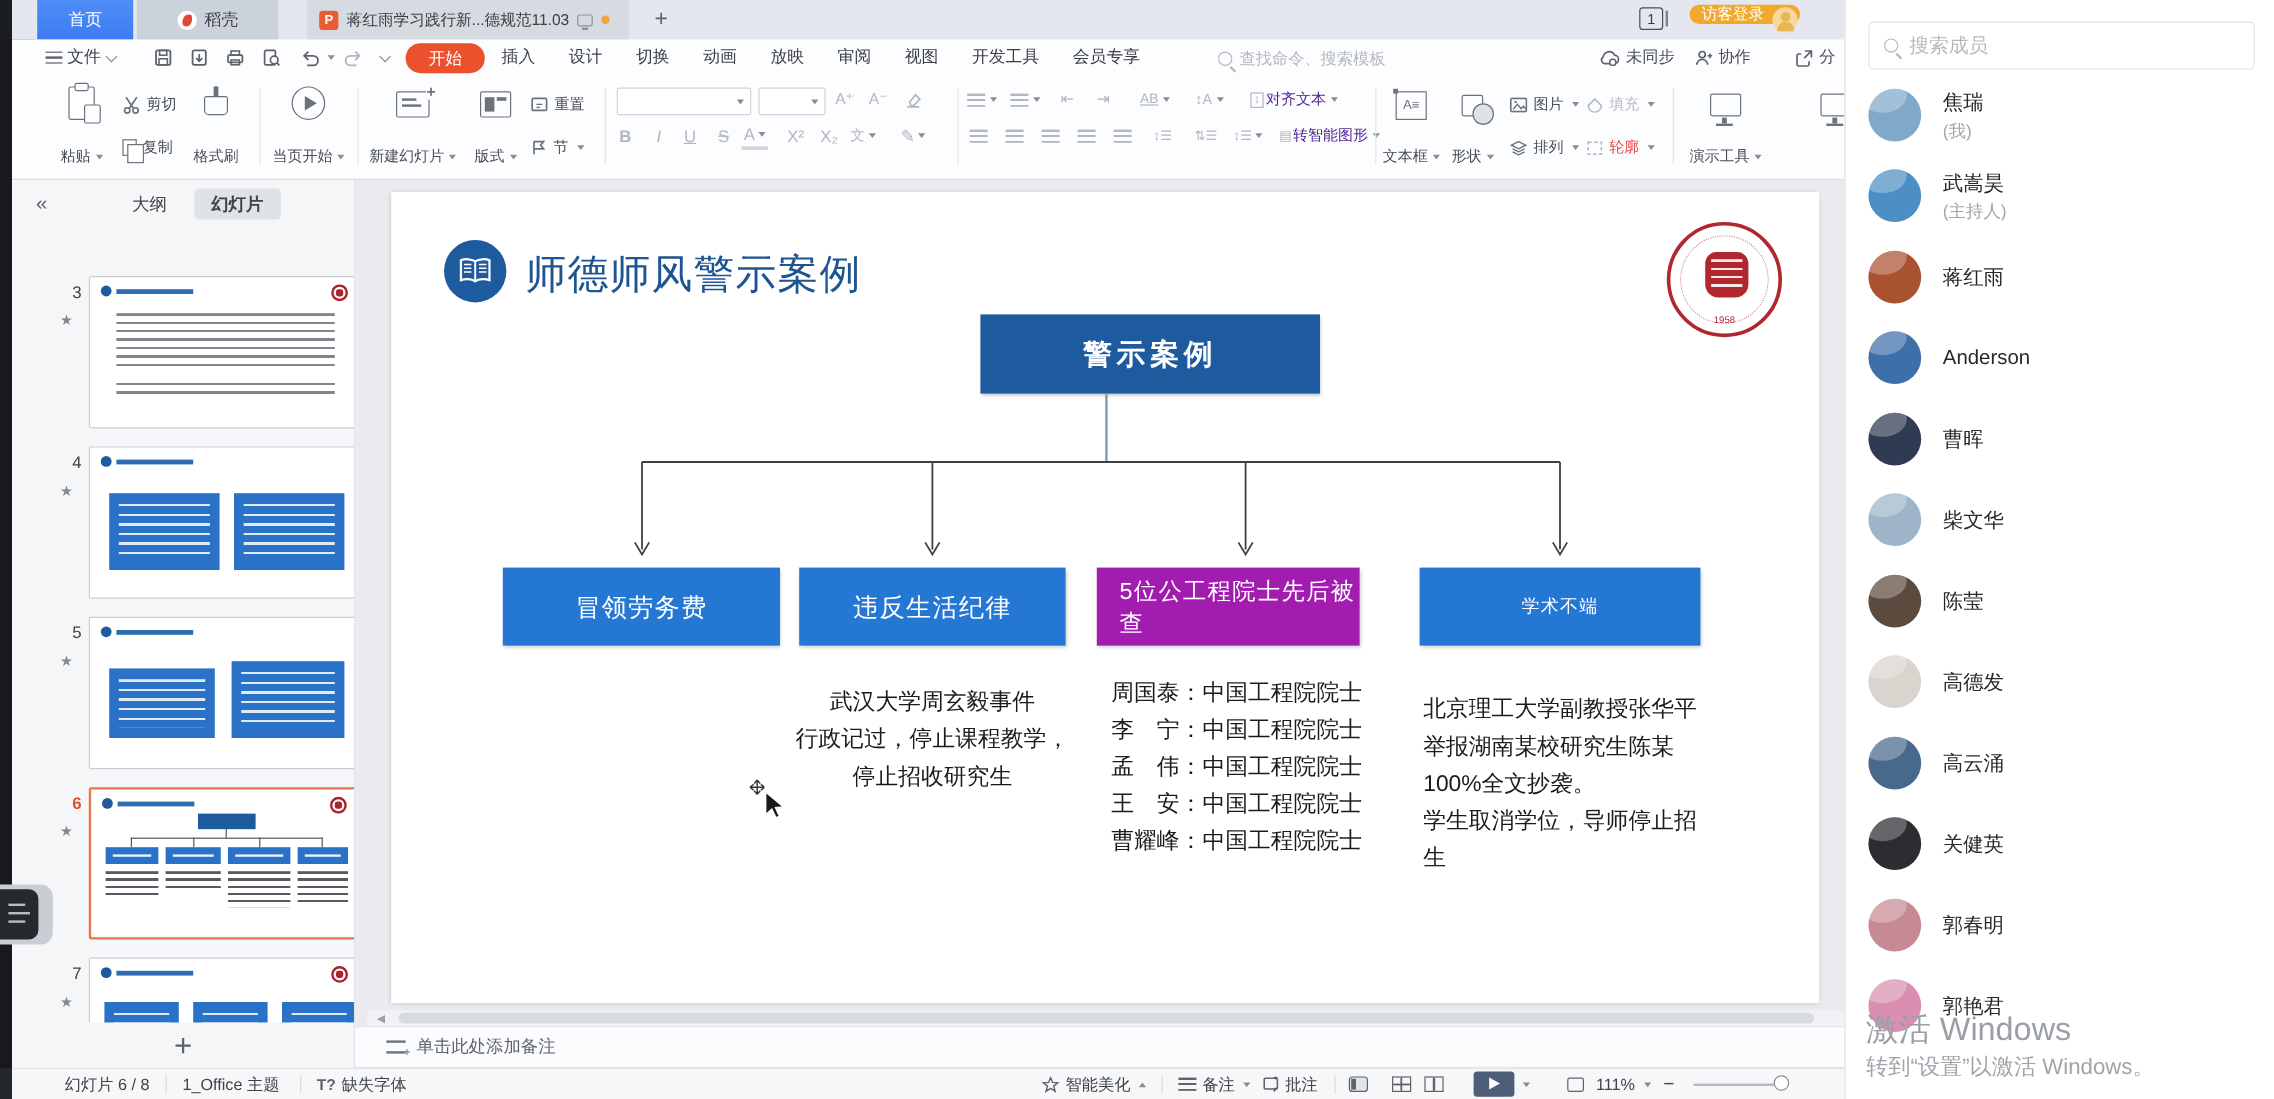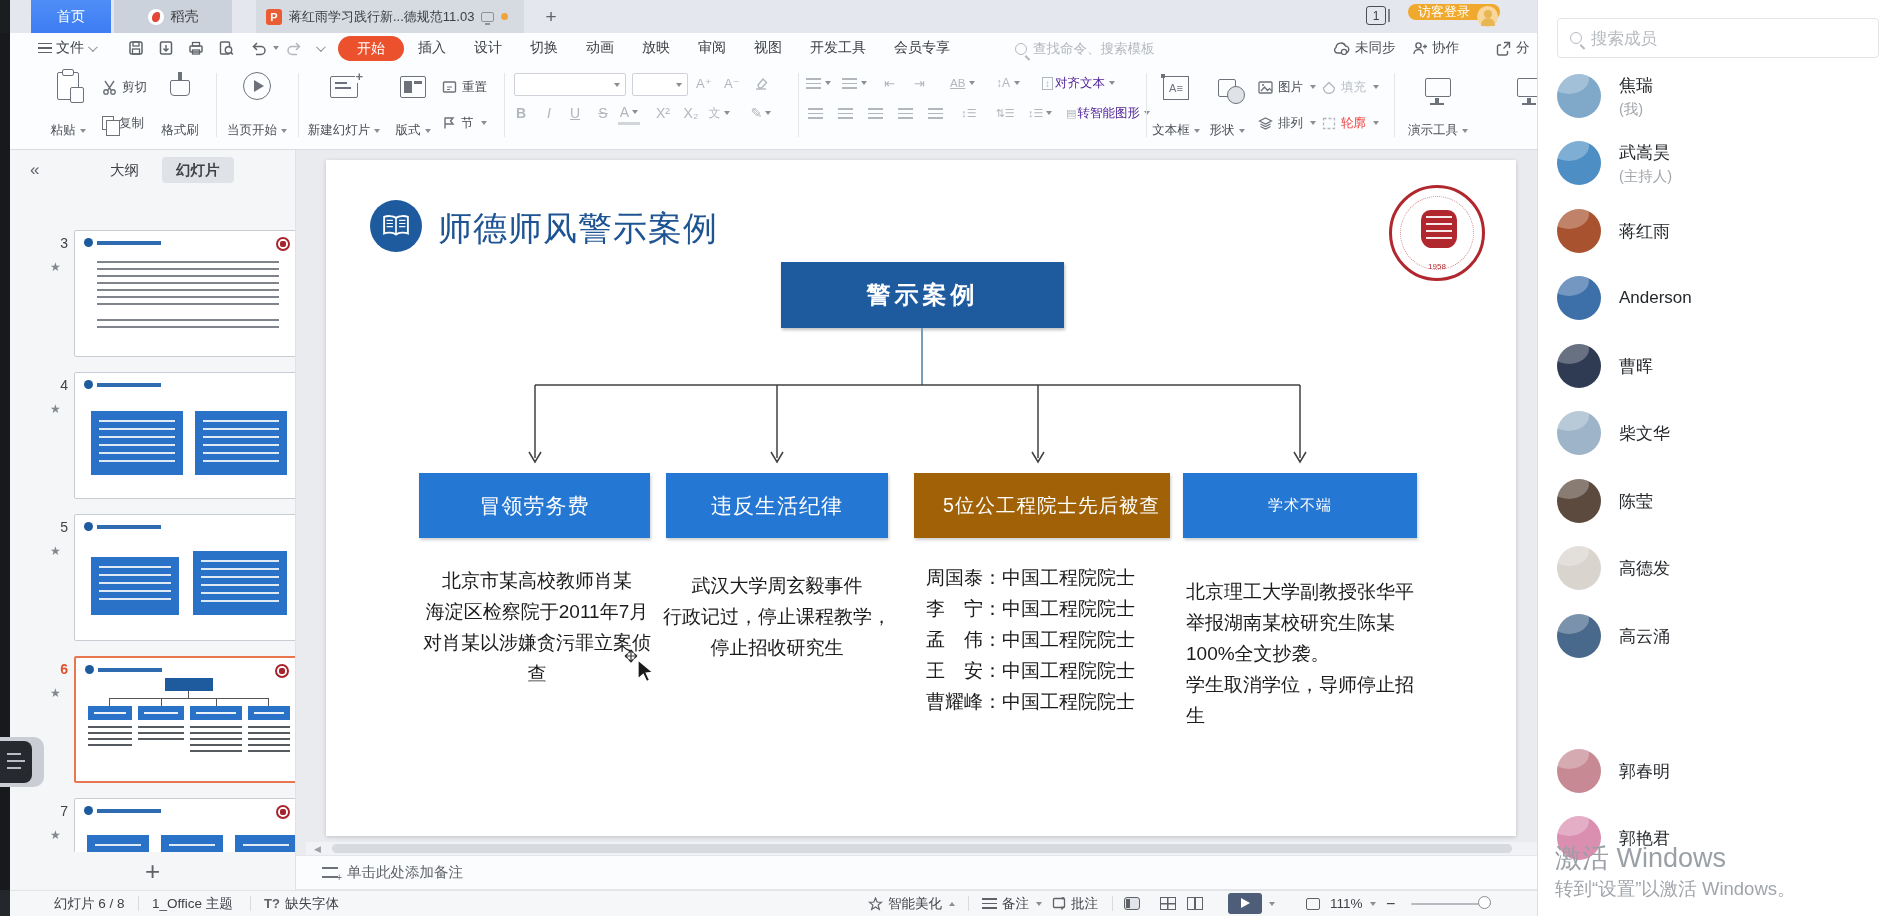--- a/index.html
+++ b/index.html
@@ -629,44 +629,40 @@
           </svg>
       </div>
       <div class="s-title" style="color: rgb(31, 84, 147);">师德师风警示案例</div>
 
       <div class="seal">
         <span class="arc"></span>
         <span class="blob"></span>
         <span class="yr">1958</span>
       </div>
 
-      <div class="rootbox" style="background: rgb(30, 91, 158);">警示案例</div>
+      <div class="rootbox" style="background: rgb(30, 91, 158); margin-left: 36px;">警示案例</div>
 
       <svg style="position:absolute;left:0;top:0;width:1190px;height:676px;pointer-events:none">
         <line x1="596" y1="168" x2="596" y2="225" stroke="#7d9cba" stroke-width="2"></line>
         <line x1="209" y1="225" x2="974" y2="225" stroke="#404040" stroke-width="1.5"></line>
         <line x1="209" y1="225" x2="209" y2="298" stroke="#404040" stroke-width="1.5"></line>
         <line x1="451" y1="225" x2="451" y2="298" stroke="#404040" stroke-width="1.5"></line>
         <line x1="712" y1="225" x2="712" y2="298" stroke="#404040" stroke-width="1.5"></line>
         <line x1="974" y1="225" x2="974" y2="298" stroke="#404040" stroke-width="1.5"></line>
         <path d="M203 292l6 10 6-10" fill="none" stroke="#404040" stroke-width="1.5"></path>
         <path d="M445 292l6 10 6-10" fill="none" stroke="#404040" stroke-width="1.5"></path>
         <path d="M706 292l6 10 6-10" fill="none" stroke="#404040" stroke-width="1.5"></path>
         <path d="M968 292l6 10 6-10" fill="none" stroke="#404040" stroke-width="1.5"></path>
       </svg>
 
       <div class="casebox" style="left: 93px; width: 231px; font-size: 21px; background: rgb(37, 119, 212);">冒领劳务费</div>
       <div class="casebox" style="left: 340px; width: 222px; font-size: 21px; background: rgb(37, 119, 212);">违反生活纪律</div>
-      <div class="casebox" style="left: 588px; width: 256px; font-size: 19.5px; background: #a16207; padding-left: 19px;">5位公工程院士先后被查</div>
+      <div class="casebox" style="left: 588px; width: 219px; font-size: 19.5px; background: #a21caf; padding-left: 19px;">5位公工程院士先后被查</div>
       <div class="casebox" style="left: 857px; width: 234px; font-size: 15px; background: rgb(37, 119, 212);">学术不端</div>
 
-      <div class="casetext" style="left:88px;top:405px;width:246px;text-align:center">北京市某高校教师肖某
-海淀区检察院于2011年7月
-对肖某以涉嫌贪污罪立案侦
-查</div>
       <div class="casetext" style="left:330px;top:410px;width:242px;text-align:center">武汉大学周玄毅事件
 行政记过，停止课程教学，
 停止招收研究生</div>
       <div class="casetext" style="left:600px;top:402px;width:240px">周国泰：中国工程院院士
 李　宁：中国工程院院士
 孟　伟：中国工程院院士
 王　安：中国工程院院士
 曹耀峰：中国工程院院士</div>
       <div class="casetext" style="left:860px;top:416px;width:240px">北京理工大学副教授张华平
 举报湖南某校研究生陈某
@@ -800,20 +796,26 @@
       <div>
           <div class="mname">高德发</div>
         </div>
     </div>
     <div class="member" style="top:608px">
       <span class="avatar" style="background: rgb(73, 105, 140);"></span>
       <div>
           <div class="mname">高云涌</div>
         </div>
     </div>
+    <div class="member" style="top:675px">
+      <span class="avatar" style="background: rgb(44, 44, 49);"></span>
+      <div>
+          <div class="mname">关健英</div>
+        </div>
+    </div>
     <div class="member" style="top:810px">
       <span class="avatar" style="background: rgb(218, 143, 176);"></span>
       <div>
           <div class="mname">郭艳君</div>
         </div>
     </div>
     <div class="member" style="top:743px">
       <span class="avatar" style="background: rgb(199, 138, 148);"></span>
       <div>
           <div class="mname">郭春明</div>

